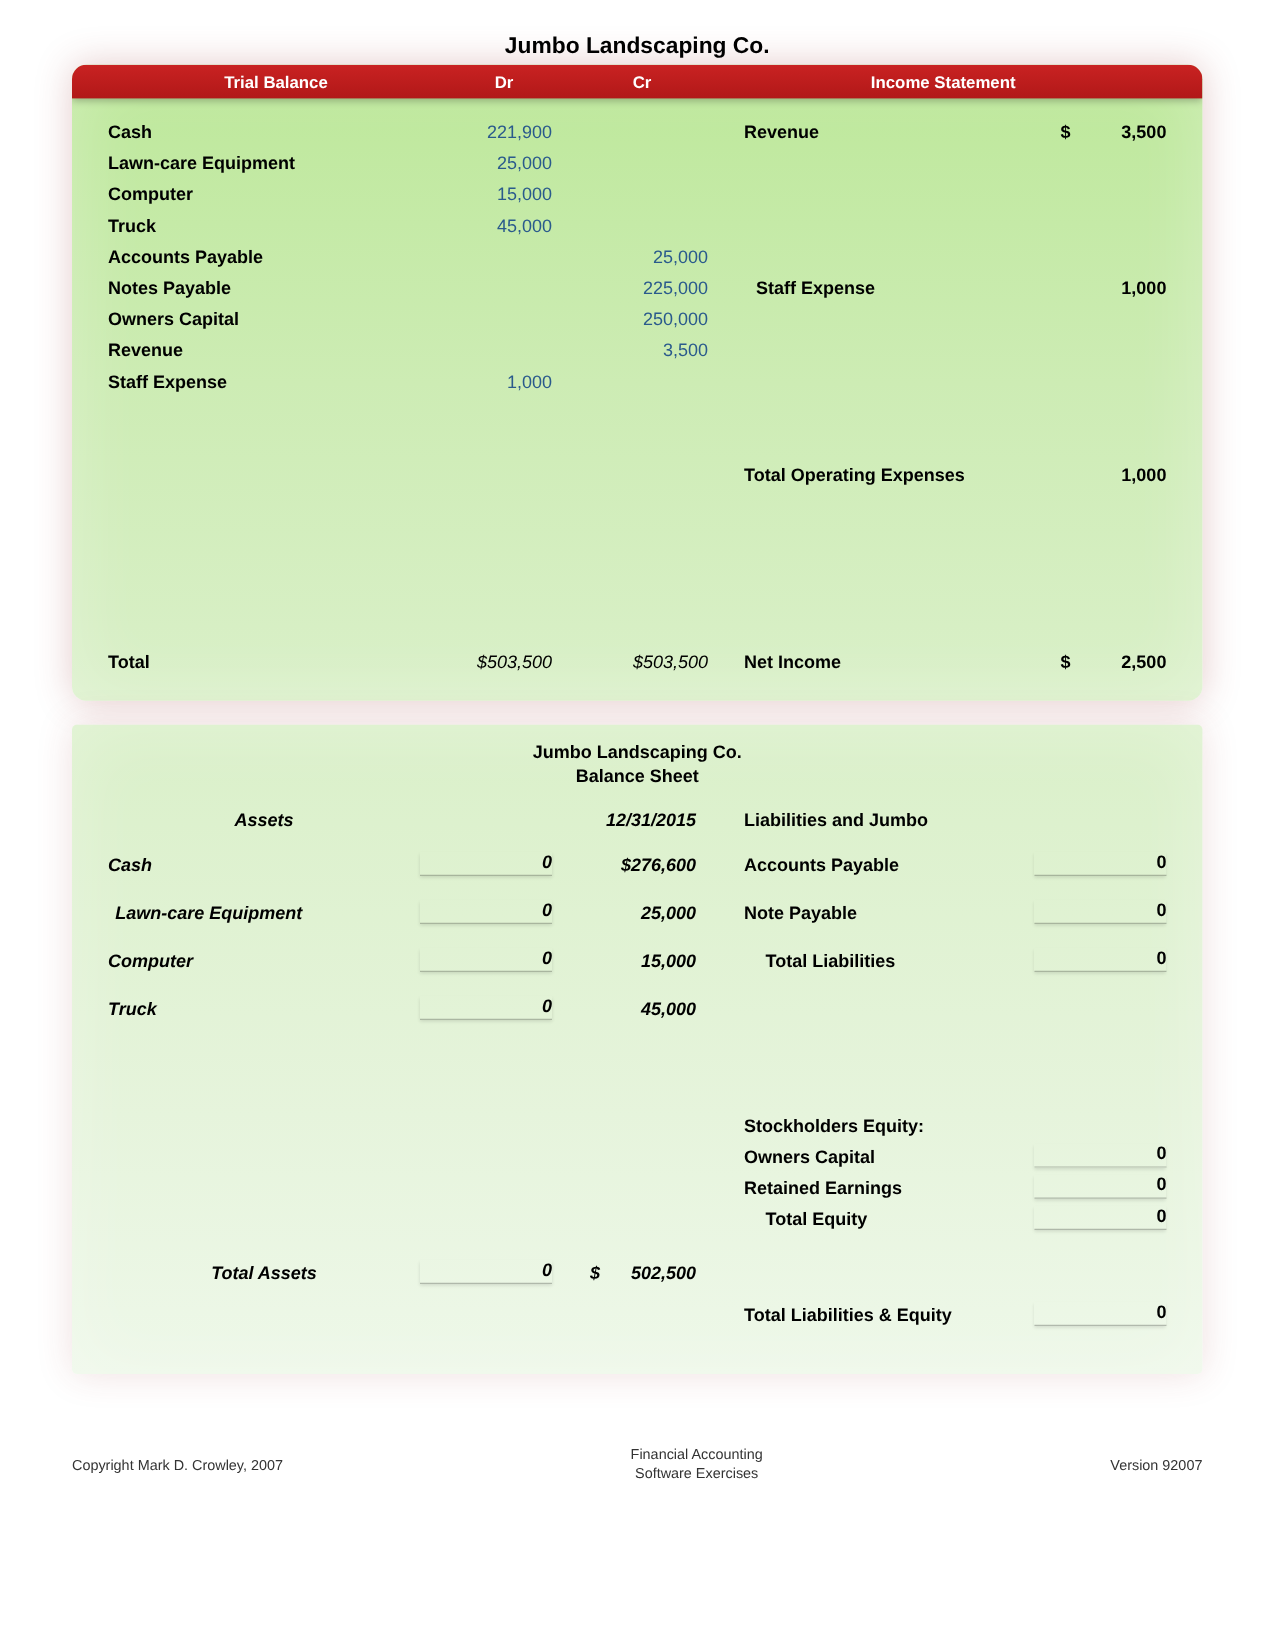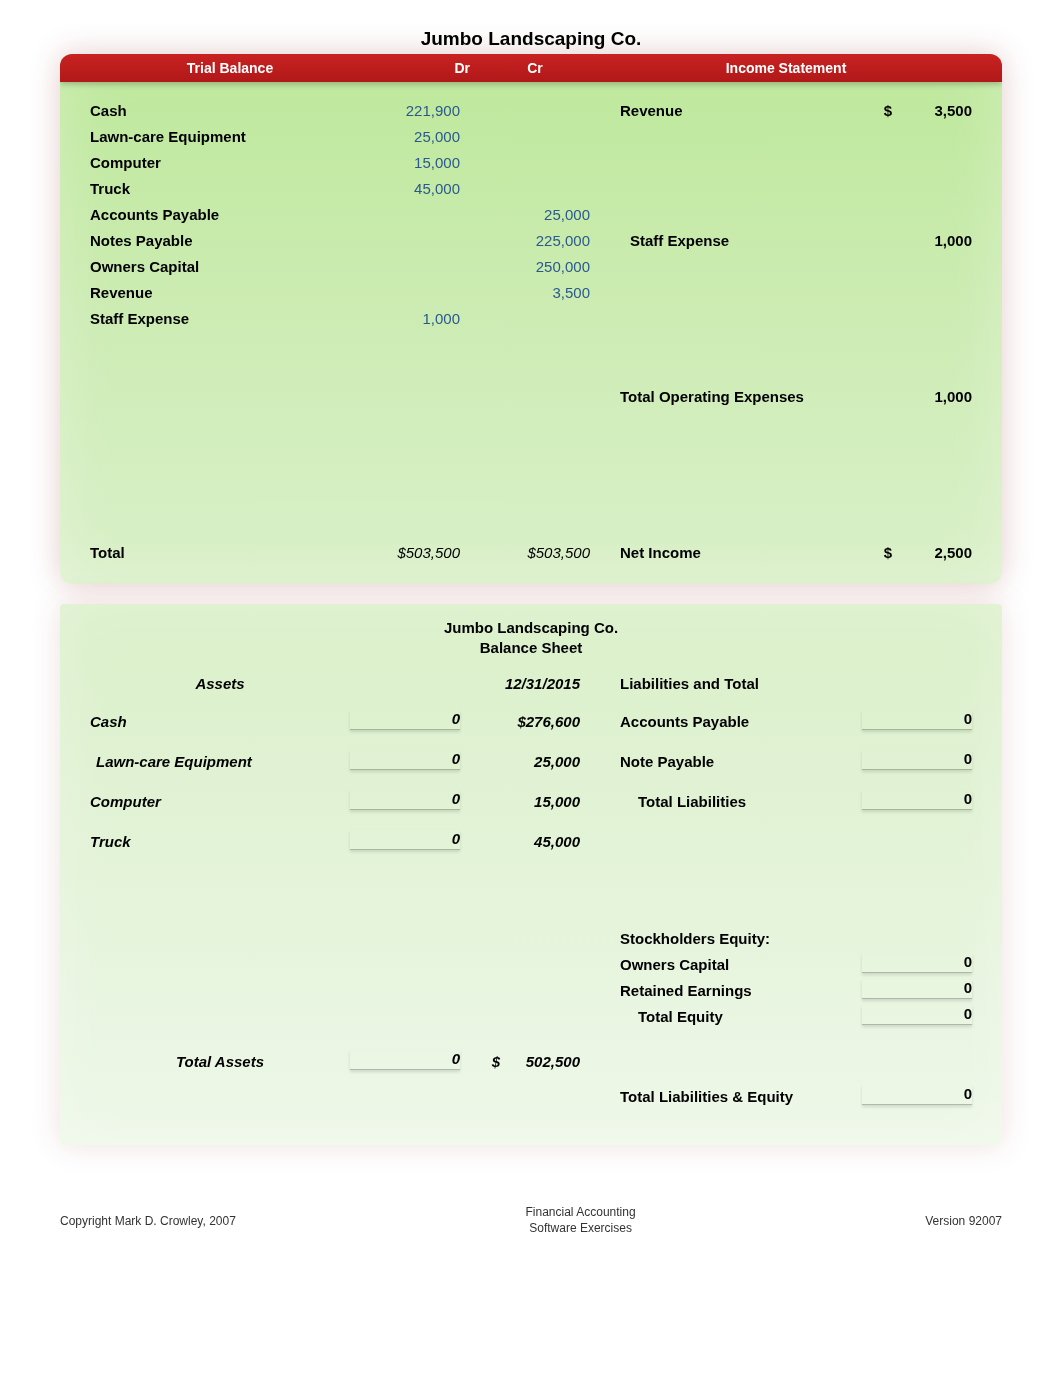--- a/index.html
+++ b/index.html
@@ -28,21 +28,21 @@
   .redbar {
     background: linear-gradient(180deg, #c92222 0%, #b11818 100%);
     color: #fff;
     display: flex;
     padding: 6px 30px;
     font-size: 14px;
     font-weight: bold;
     box-shadow: 0 2px 6px rgba(0,0,0,0.25);
   }
   .redbar .left-head { flex: 0 0 280px; text-align: center; }
-  .redbar .dr-head { flex: 0 0 100px; text-align: right; }
+  .redbar .dr-head { flex: 0 0 100px; text-align: center; }
   .redbar .cr-head { flex: 0 0 130px; text-align: center; }
   .redbar .is-head { flex: 1; text-align: center; }
   .body-cols {
     display: flex;
     padding: 16px 30px 0 30px;
   }
   .tb-col { flex: 0 0 510px; }
   .is-col { flex: 1; padding-left: 20px; }
   .row {
     display: flex;
@@ -265,21 +265,21 @@
         <div class="c2">0</div>
         <div class="c3">
           <span class="sym">$</span>
           <span class="amt">502,500</span>
         </div>
       </div>
     </div>
 
     <div class="bs-right">
       <div class="bs-headrow">
-        <div class="h1">Liabilities and Total</div>
+        <div class="h1">Liabilities and Jumbo</div>
         <div style="flex:0 0 110px;"></div>
       </div>
       <div class="bs-row">
         <div class="r1">Accounts Payable</div>
         <div class="r2">0</div>
       </div>
       <div class="bs-row">
         <div class="r1">Note Payable</div>
         <div class="r2">0</div>
       </div>

